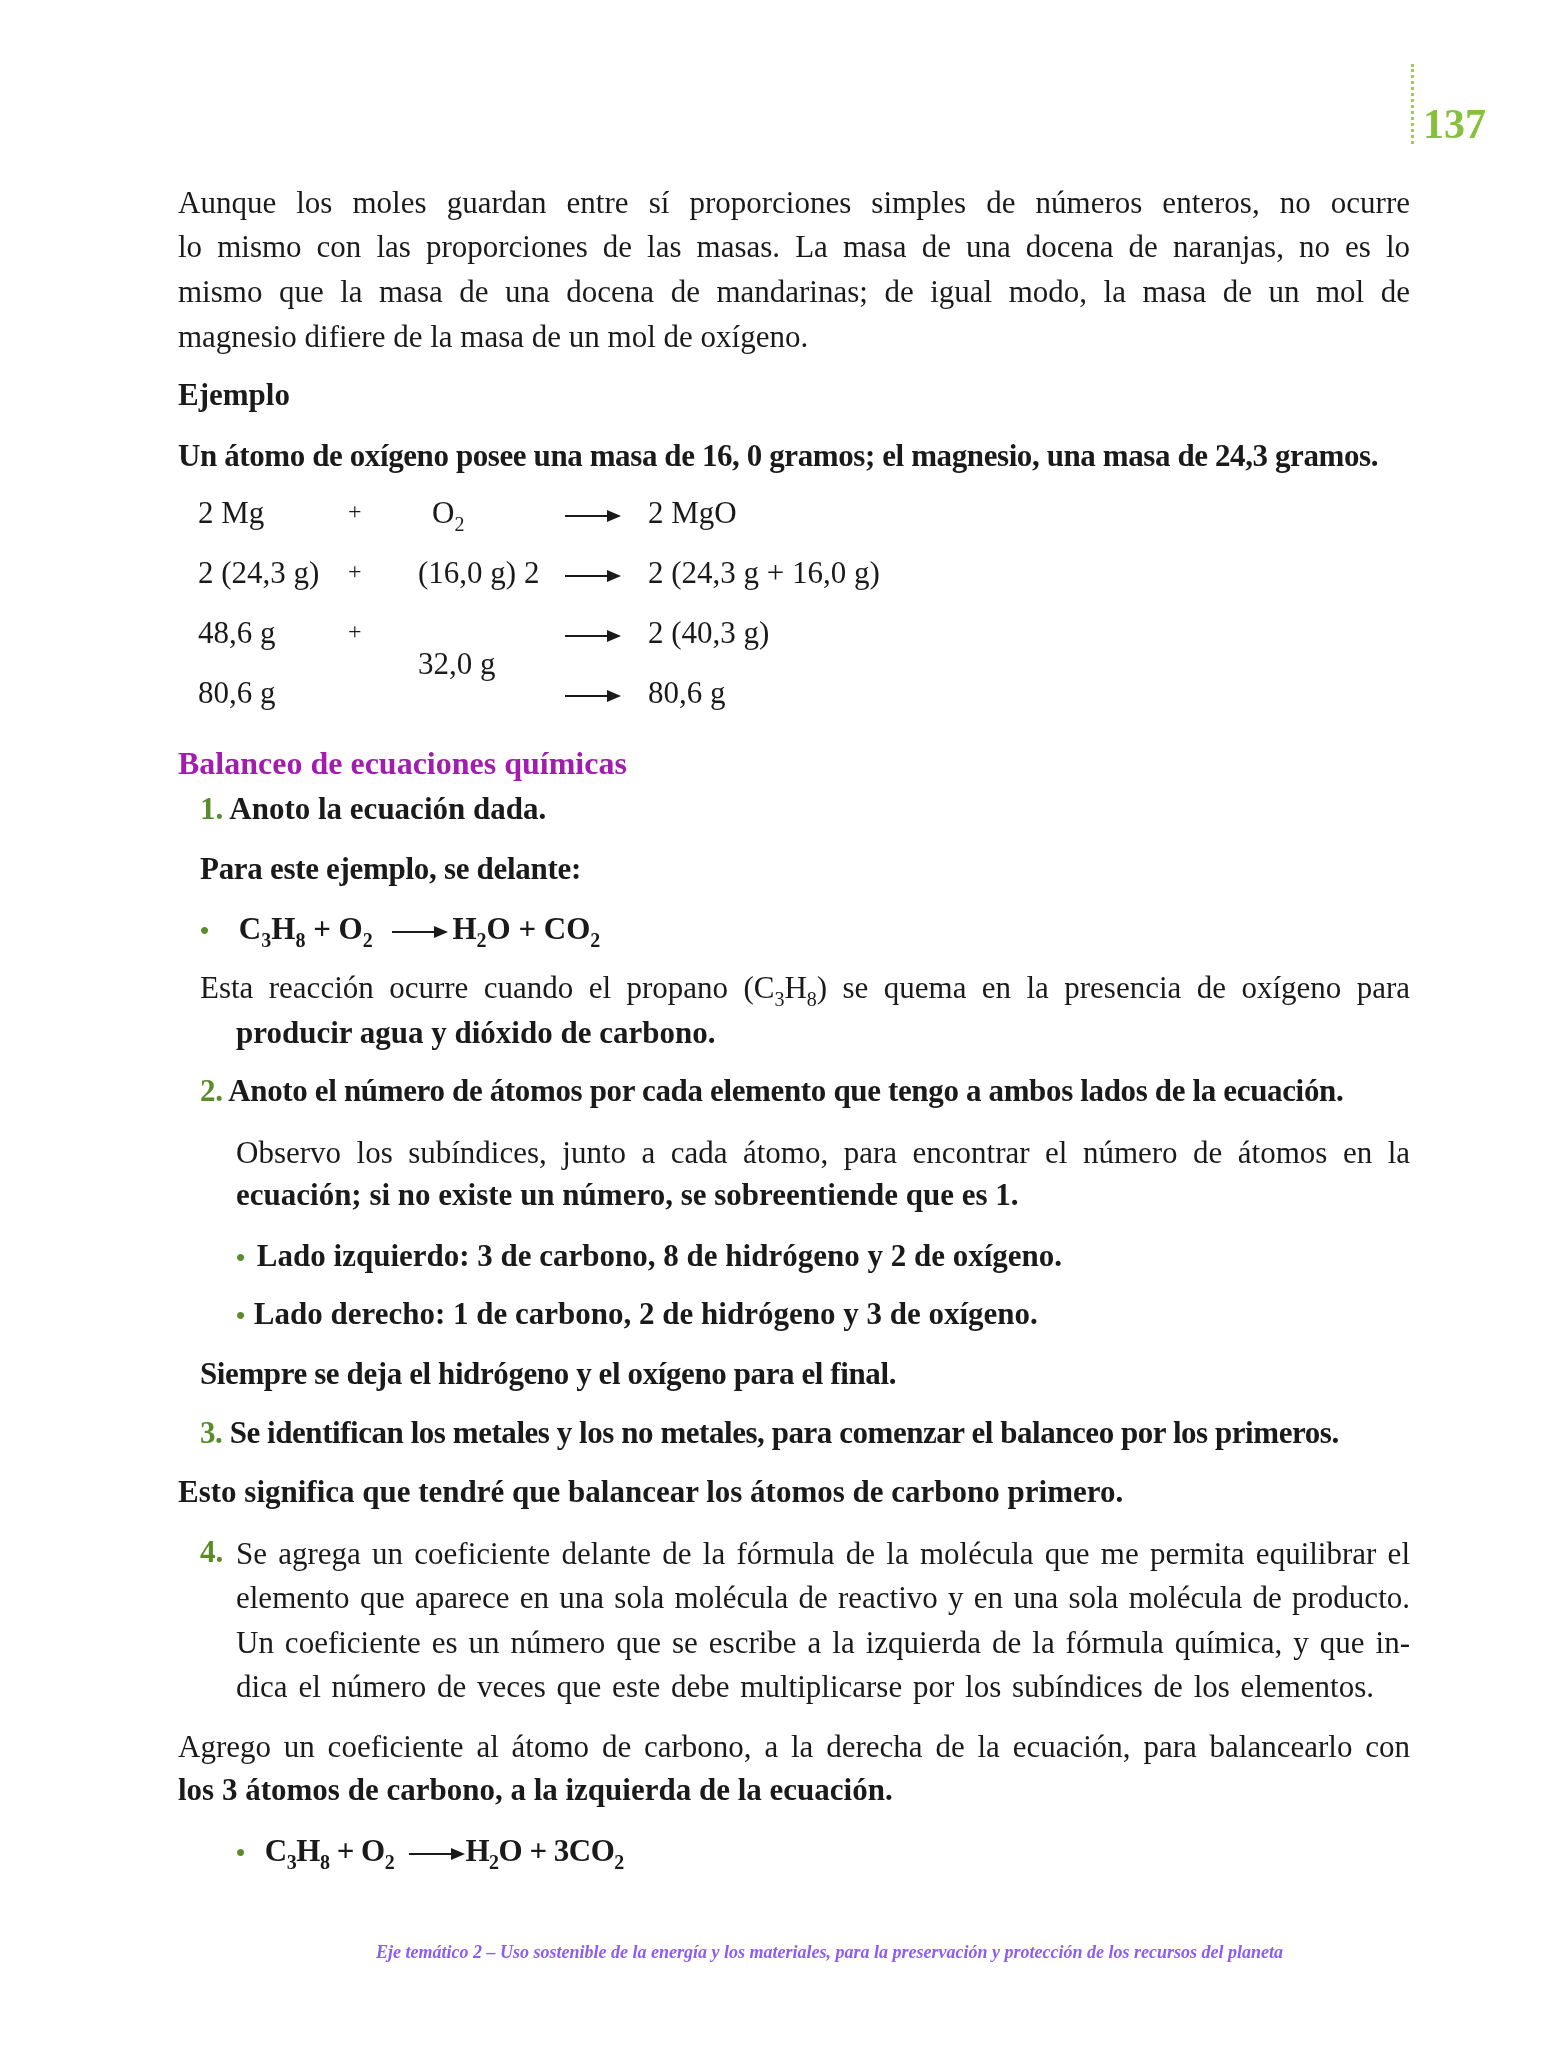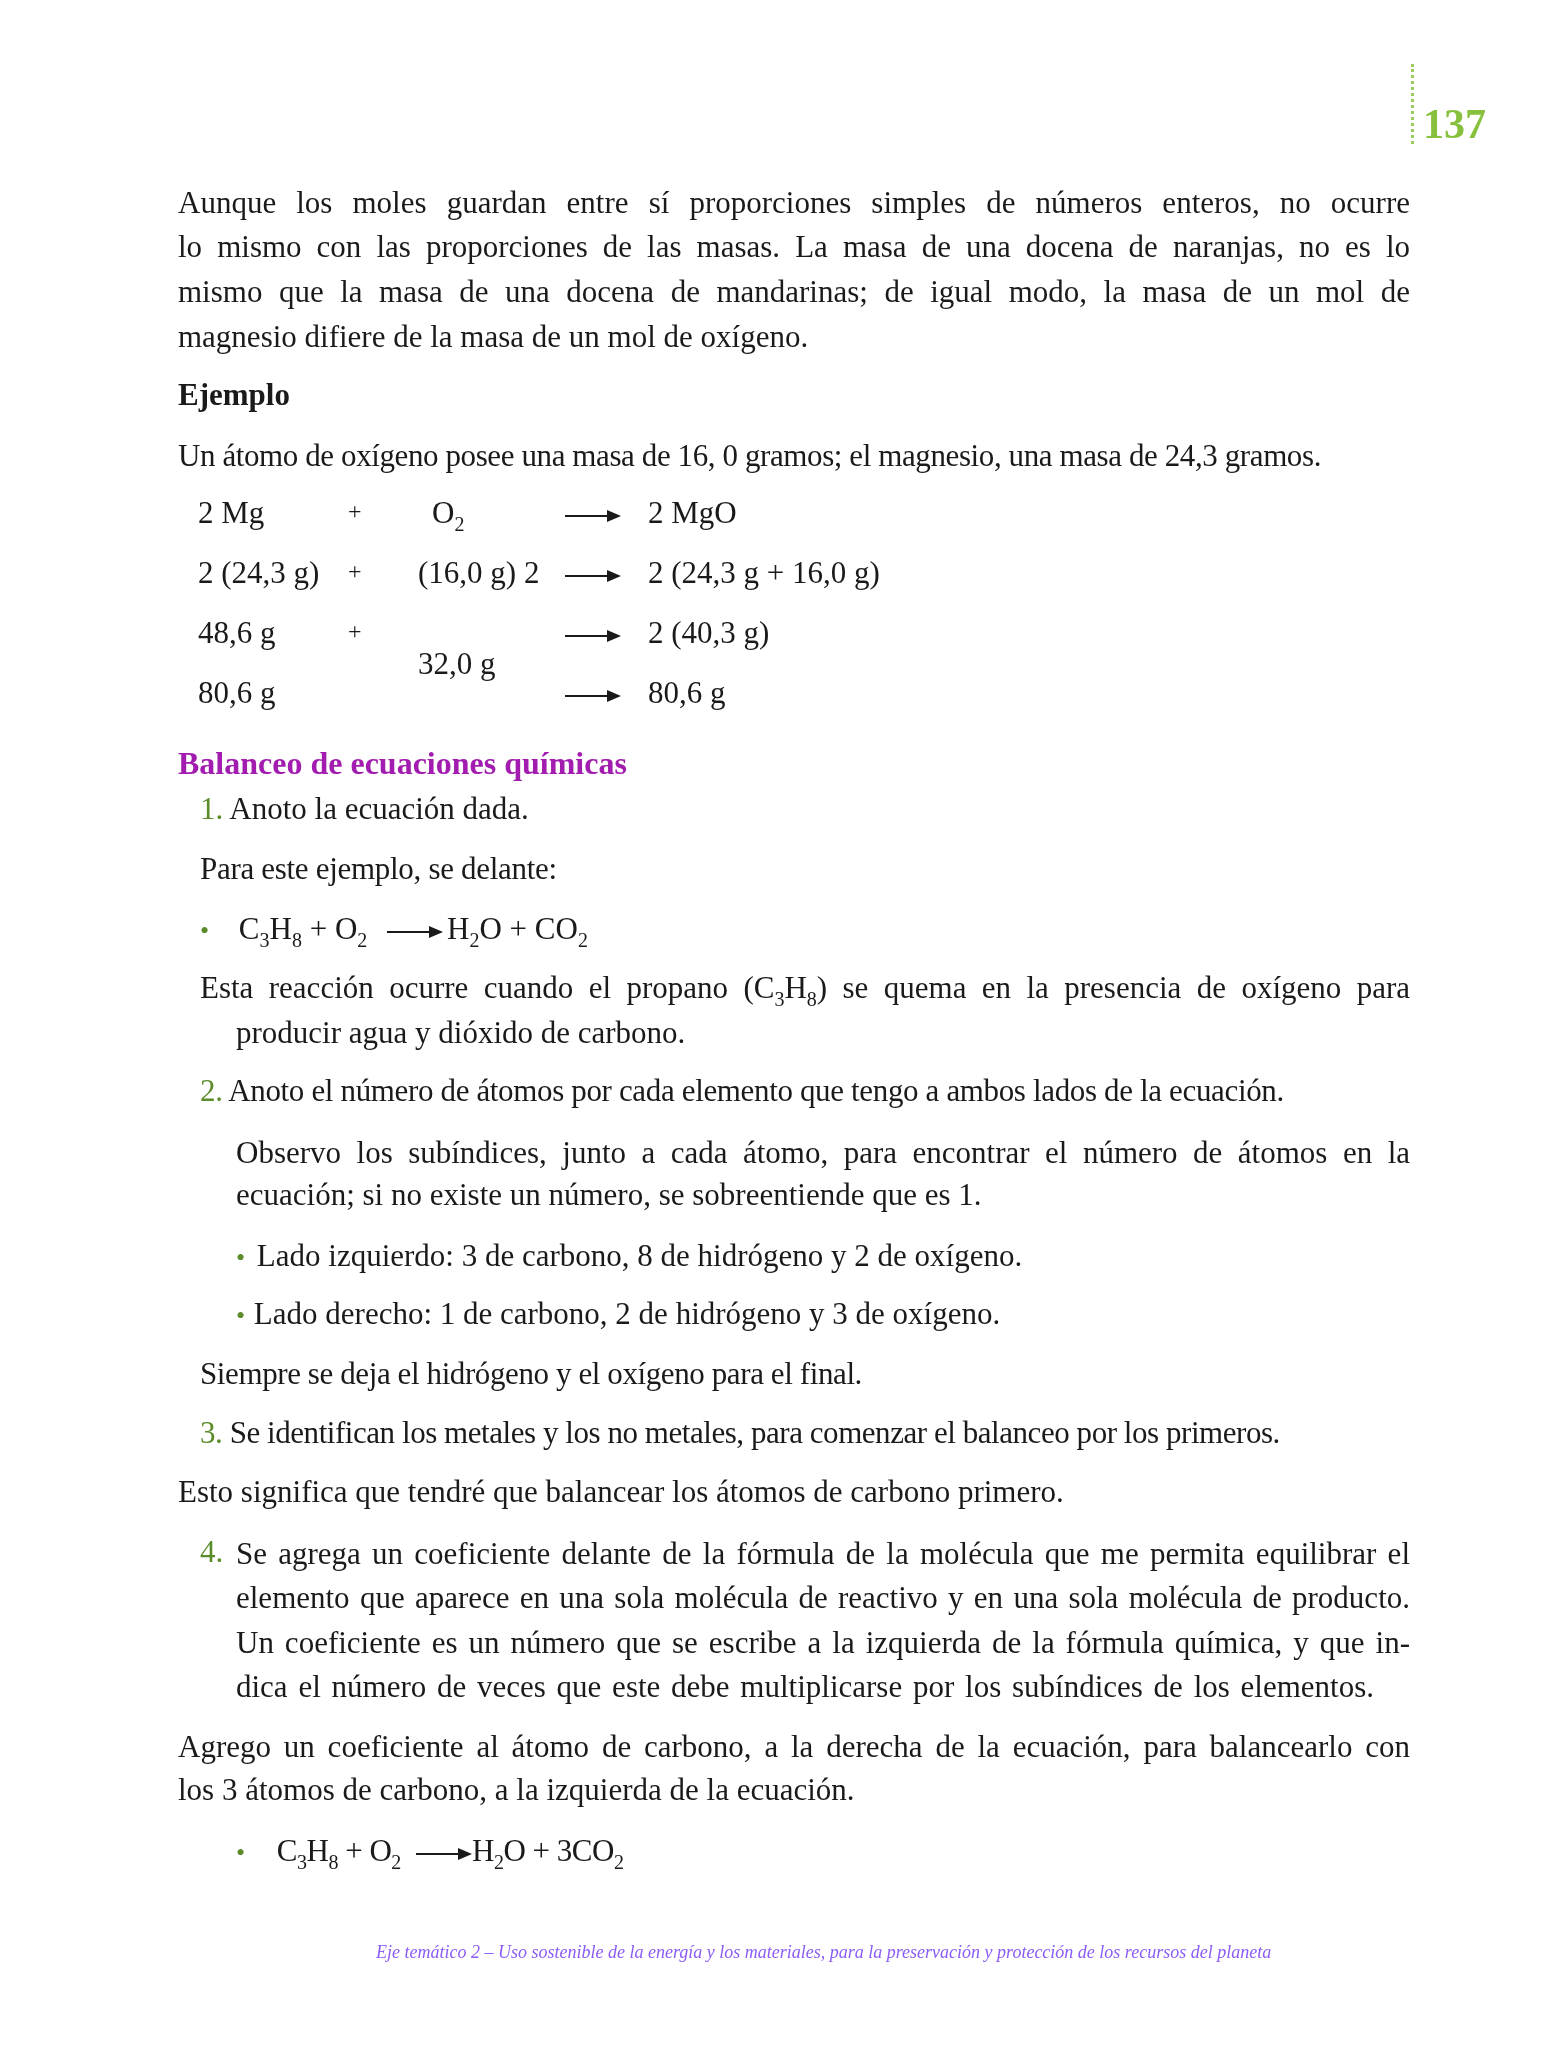--- a/index.html
+++ b/index.html
@@ -1,18 +1,18 @@
 <!DOCTYPE html>
 <html><head>
 <meta charset="utf-8">
 <style>
   html, body { margin: 0; padding: 0; background: #ffffff; }
   body { width: 1564px; height: 2048px; position: relative; overflow: hidden;
          font-family: "Liberation Serif", "DejaVu Serif", serif; color: #1a1a1a; }
-  .abs { position: absolute; white-space: nowrap; }
+  .abs { position: absolute; white-space: nowrap; font-weight: bold; }
   .txt { font-size: 31px; line-height: 1; }
   .justify { position: absolute; left: 178px; width: 1232px; font-size: 31px; text-align: justify; text-align-last: justify; white-space: nowrap; }
   .justify.last { text-align-last: left; }
   sub { font-size: 20px; vertical-align: -8px; line-height: 0; }
   .page-num { left: 1423px; top: 100px; font-size: 42px; font-weight: bold; color: #86c03c; }
   .dots { left: 1411px; top: 64px; height: 80px; border-left: 3px dotted #9ccc5e; width: 0; }
   .heading-bold { font-weight: bold; font-size: 31px; }
   .section-heading { font-weight: bold; font-size: 32px; color: #a21caf; }
   .bullet { color: #5b8c2a; font-size: 26px; }
   .num { color: #5b8c2a; }
@@ -117,17 +117,17 @@
 <div class="justify" style="left:236px; width:1174px; top:1536px">Se agrega un coeficiente delante de la fórmula de la molécula que me permita equilibrar el</div>
 <div class="justify" style="left:236px; width:1174px; top:1580px">elemento que aparece en una sola molécula de reactivo y en una sola molécula de producto.</div>
 <div class="justify" style="left:236px; width:1174px; top:1625px">Un coeficiente es un número que se escribe a la izquierda de la fórmula química,  y que in-</div>
 <div class="justify" style="left:236px; width:1138px; top:1669px">dica el número de veces que este debe multiplicarse por los subíndices de los elementos.</div>
 
 <div class="justify" style="top:1729px">Agrego un coeficiente al átomo de carbono, a la derecha de la ecuación, para balancearlo con</div>
 <div class="abs txt" style="left:178px; top:1774px">los 3 átomos de carbono, a la izquierda de la ecuación.</div>
 
 <div class="abs txt" style="left:236px; top:1835px">
   <span class="bullet">•</span>
-  <span style="margin-left:24px; letter-spacing:-0.5px"><span>C</span><sub>3</sub><span>H</span><sub>8</sub><span> + O</span><sub>2</sub>
+  <span style="margin-left:12px; letter-spacing:-0.5px"><span>C</span><sub>3</sub><span>H</span><sub>8</sub><span> + O</span><sub>2</sub>
   <span class="arrow" style="margin:0 0 0 8px"></span><span>H</span><sub>2</sub><span>O + 3CO</span><sub>2</sub></span>
 </div>
 
 <div class="abs footer">Eje temático 2 – Uso sostenible de la energía y los materiales, para la preservación y protección de los recursos del planeta</div>
 
 </body></html>

